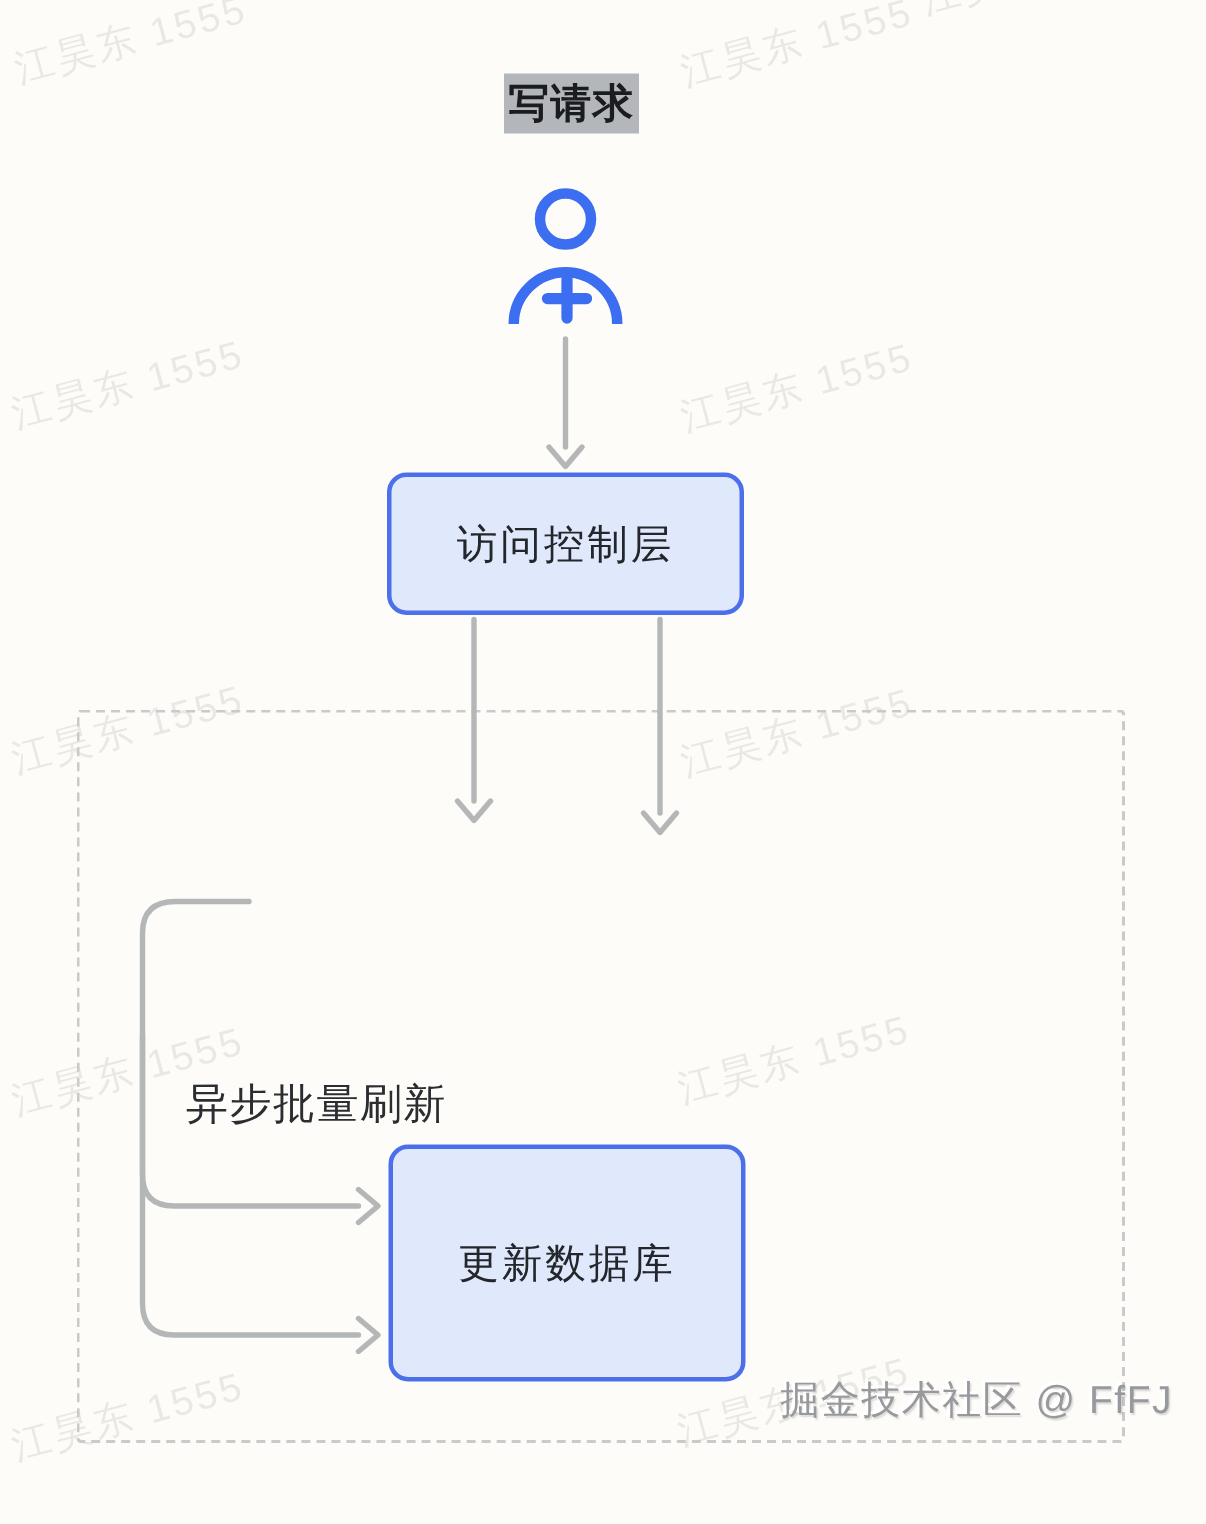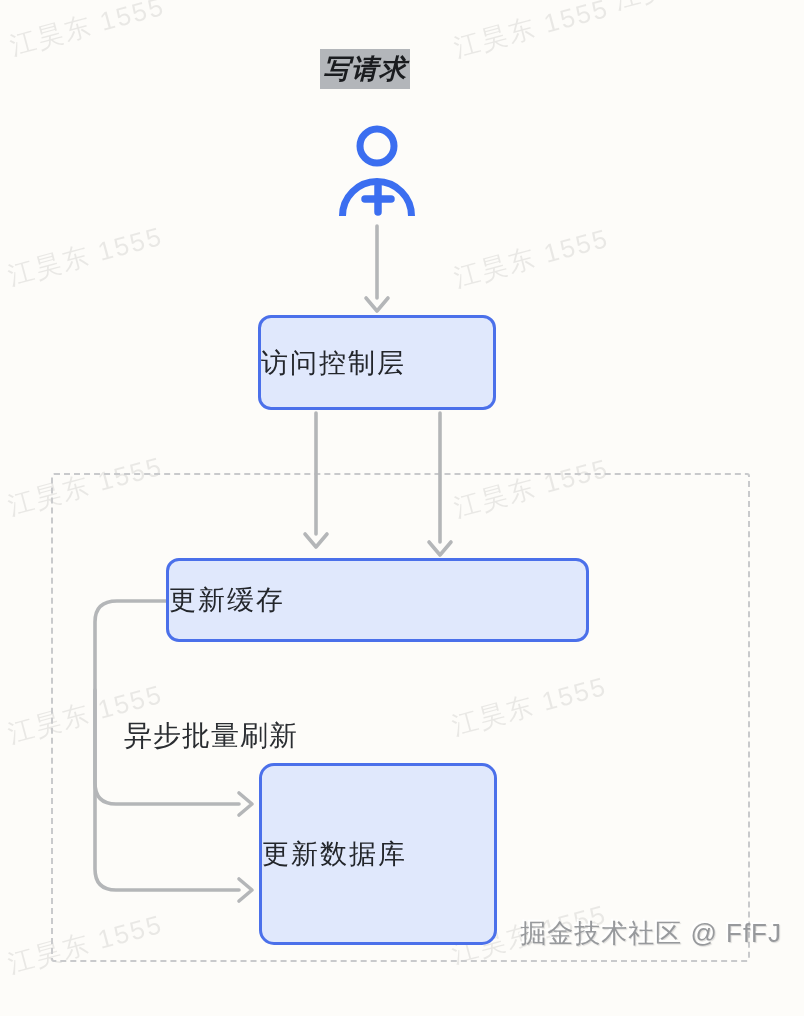--- a/index.html
+++ b/index.html
@@ -36,28 +36,27 @@
     letter-spacing:2px;
   }
   .wm-1{left:6px;top:30px;}   .wm-2{left:450px;top:32px;}
   .wm-3{left:4px;top:260px;}  .wm-4{left:450px;top:262px;}
   .wm-5{left:4px;top:490px;}  .wm-6{left:450px;top:492px;}
   .wm-7{left:4px;top:718px;}  .wm-8{left:448px;top:710px;}
   .wm-9{left:4px;top:948px;}  .wm-10{left:448px;top:938px;}
   .wm-11{left:610px;top:-16px;}
   
   .title{
-    position:absolute;left:320px;top:49px;
+    position:absolute;left:336px;top:49px;
     width:90px;height:40px;
     background:var(--title-highlight);
     color:var(--title-text);
     font-size:27px;font-weight:bold;
     display:flex;align-items:center;justify-content:center;
     letter-spacing:1px;
-    font-style:italic;
   }
   
   .icon-user{position:absolute;left:337px;top:122px;}
   .icon-user path,.icon-user circle{stroke:var(--accent);fill:none;}
   
   .edges{position:absolute;left:0;top:0;}
   .edges path{
     stroke:var(--arrow);
     stroke-width:3.6;
     fill:none;
@@ -70,28 +69,28 @@
     width:699px;height:489px;
     border:2px dashed var(--dashed-border);
     border-radius:3px;
   }
   
   .node{
     position:absolute;
     background:var(--node-fill);
     border:3.5px solid var(--node-border);
     border-radius:13px;
-    display:flex;align-items:center;
+    display:flex;align-items:center;justify-content:center;
     color:var(--node-text);
     font-size:27px;
     letter-spacing:2px;
   }
   .node-access{left:258px;top:315px;width:238px;height:95px;}
   .node-cache {left:166px;top:558px;width:423px;height:84px;}
-  .node-db    {left:259px;top:763px;width:238px;height:182px;border-radius:15px;}
+  .node-db    {left:259px;top:763px;width:238px;height:158px;}
   
   .edge-label{
     position:absolute;left:124px;top:701px;
     font-size:28px;color:#2a2d31;
     letter-spacing:1px;
     white-space:nowrap;
     margin-top:16px;
   }
   
   .attribution{
@@ -146,23 +145,20 @@
 
   <svg class="icon-user" width="82" height="97" viewBox="0 0 82 97" aria-hidden="true">
     <circle cx="40" cy="24" r="17" stroke-width="7"></circle>
     <path d="M 5.5 94 A 34.5 34.5 0 0 1 74.5 94" stroke-width="7"></path>
     <path d="M 41 64 L 41 90 M 28 77 L 54 77" stroke-width="7.5" stroke-linecap="round"></path>
   </svg>
 
   <div class="node node-access">
     <span>访问控制层</span>
   </div>
-  <div class="node node-cache">
-    <span>更新缓存</span>
-  </div>
   <div class="node node-db">
     <span>更新数据库</span>
   </div>
 
   <div class="edge-label">异步批量刷新</div>
 
   <div class="attribution">掘金技术社区 @ FfFJ</div>
 
 </div>
 

